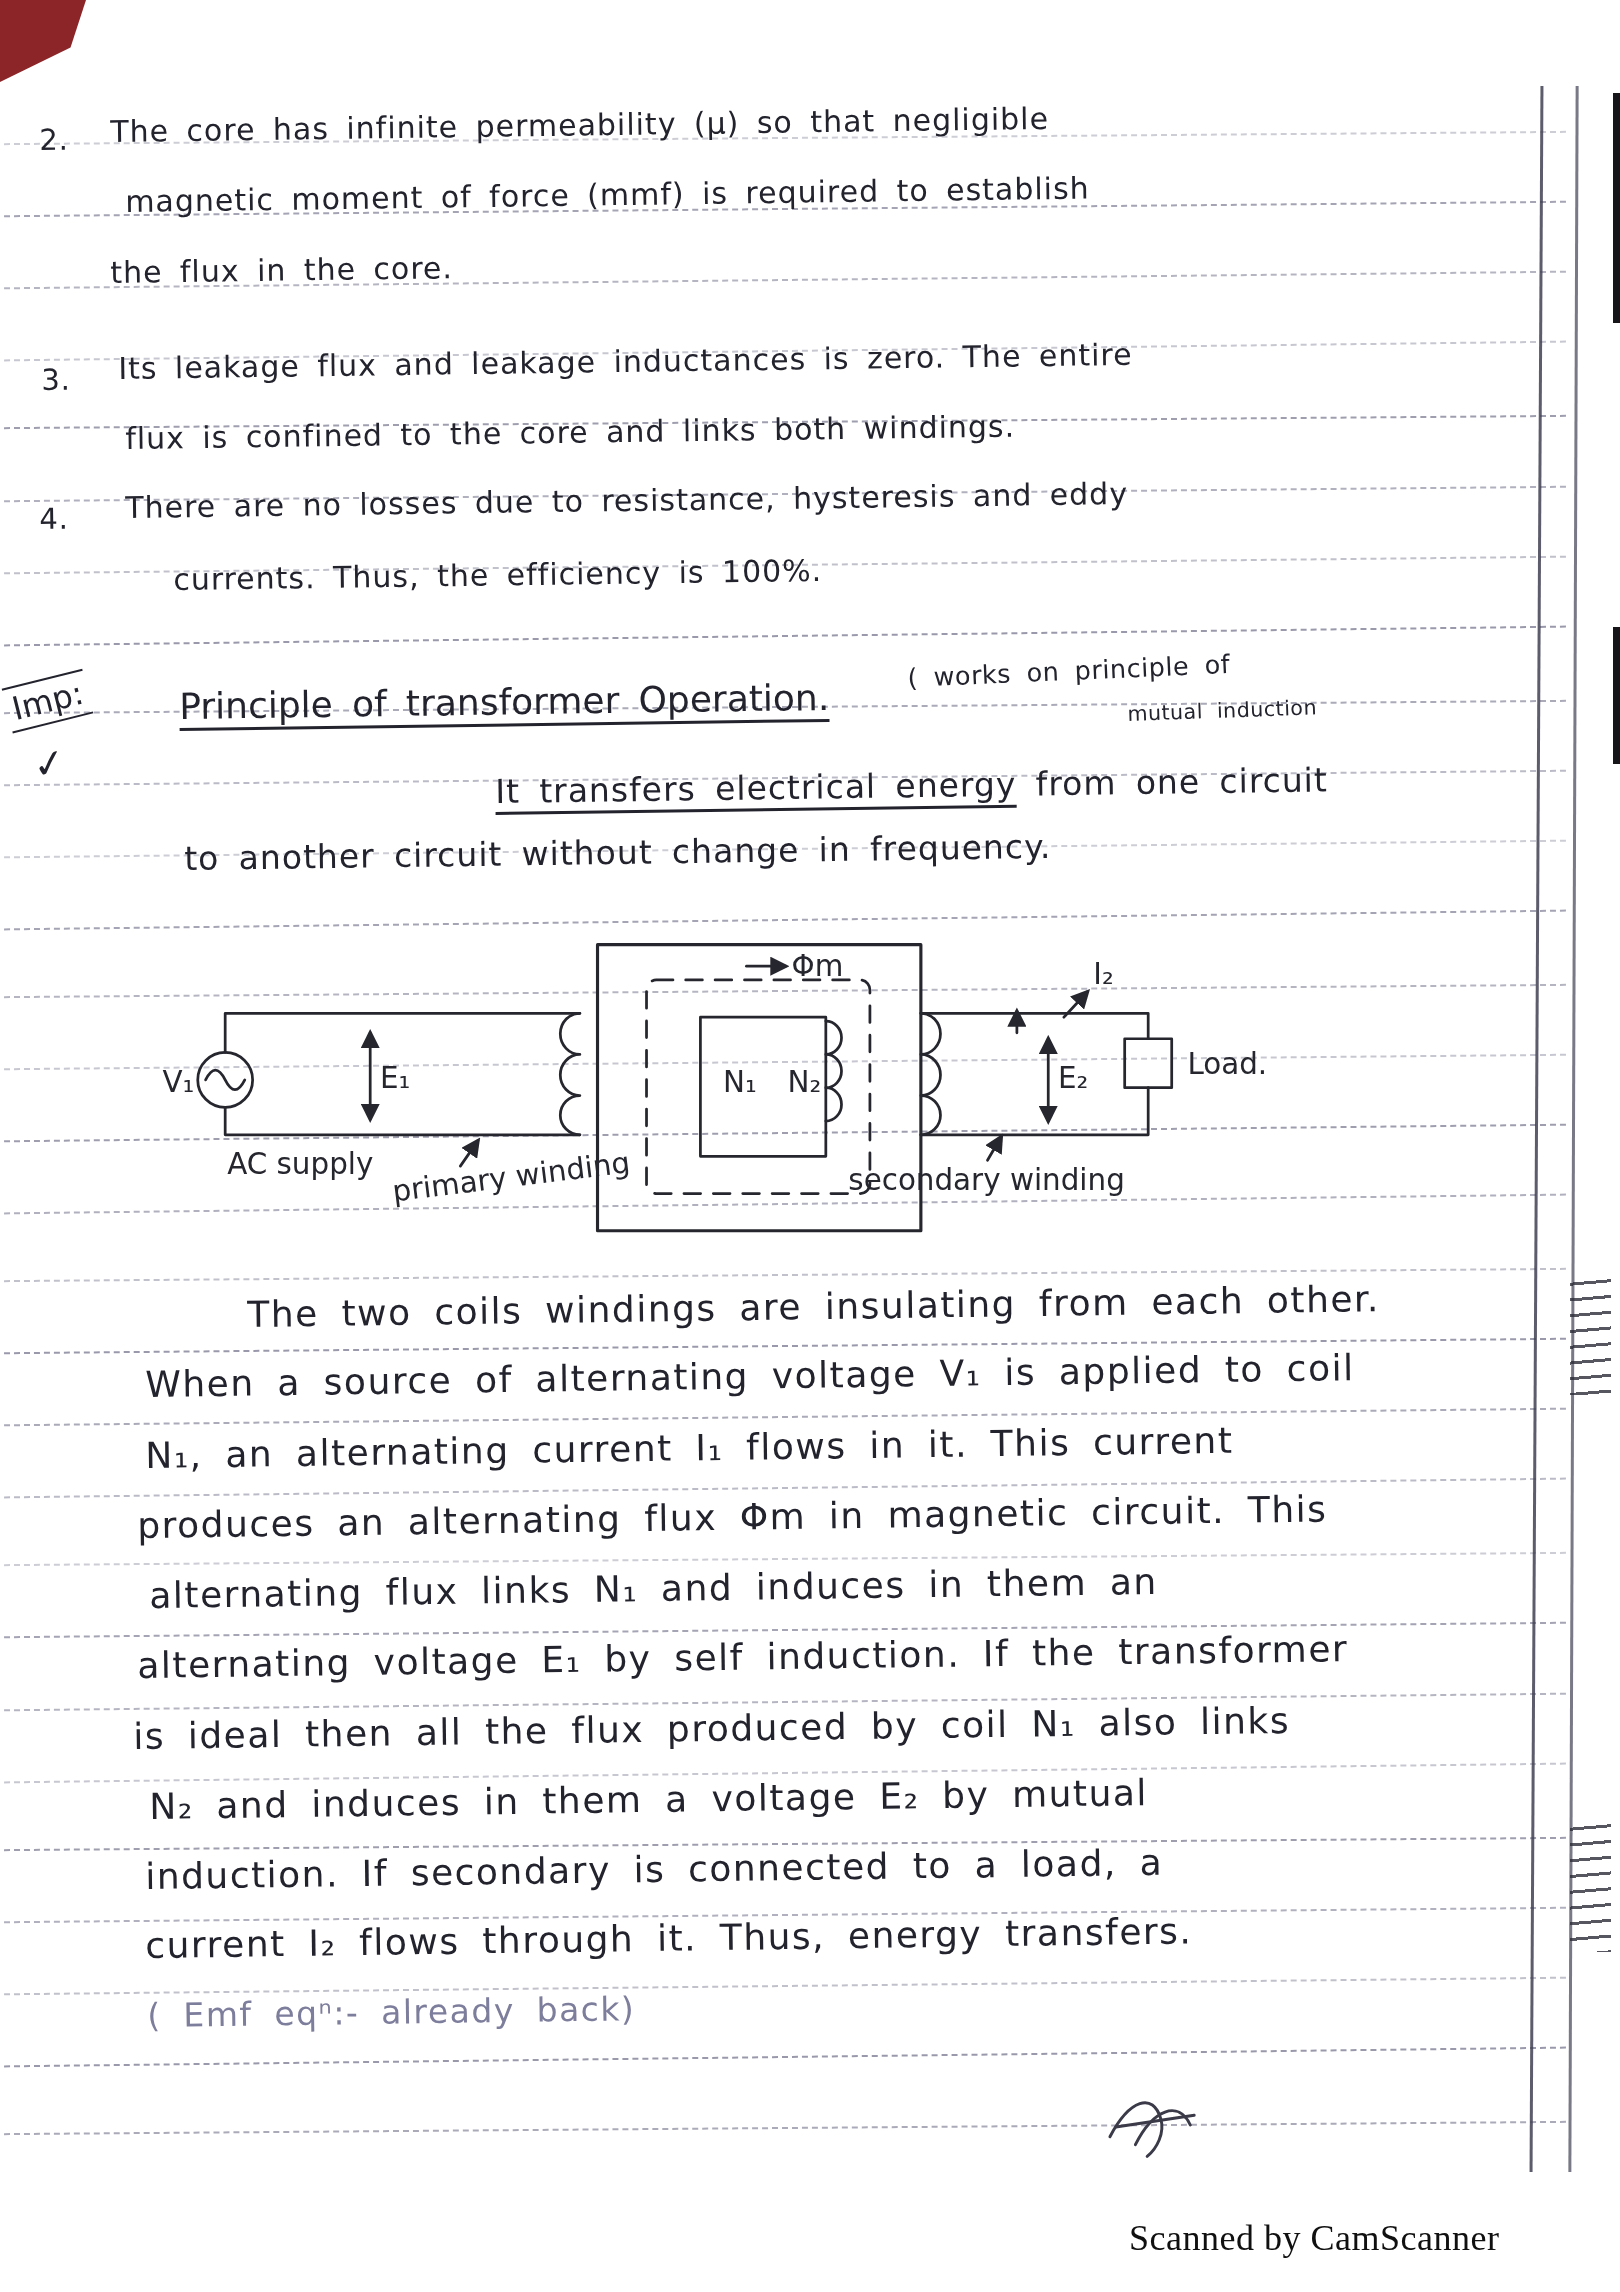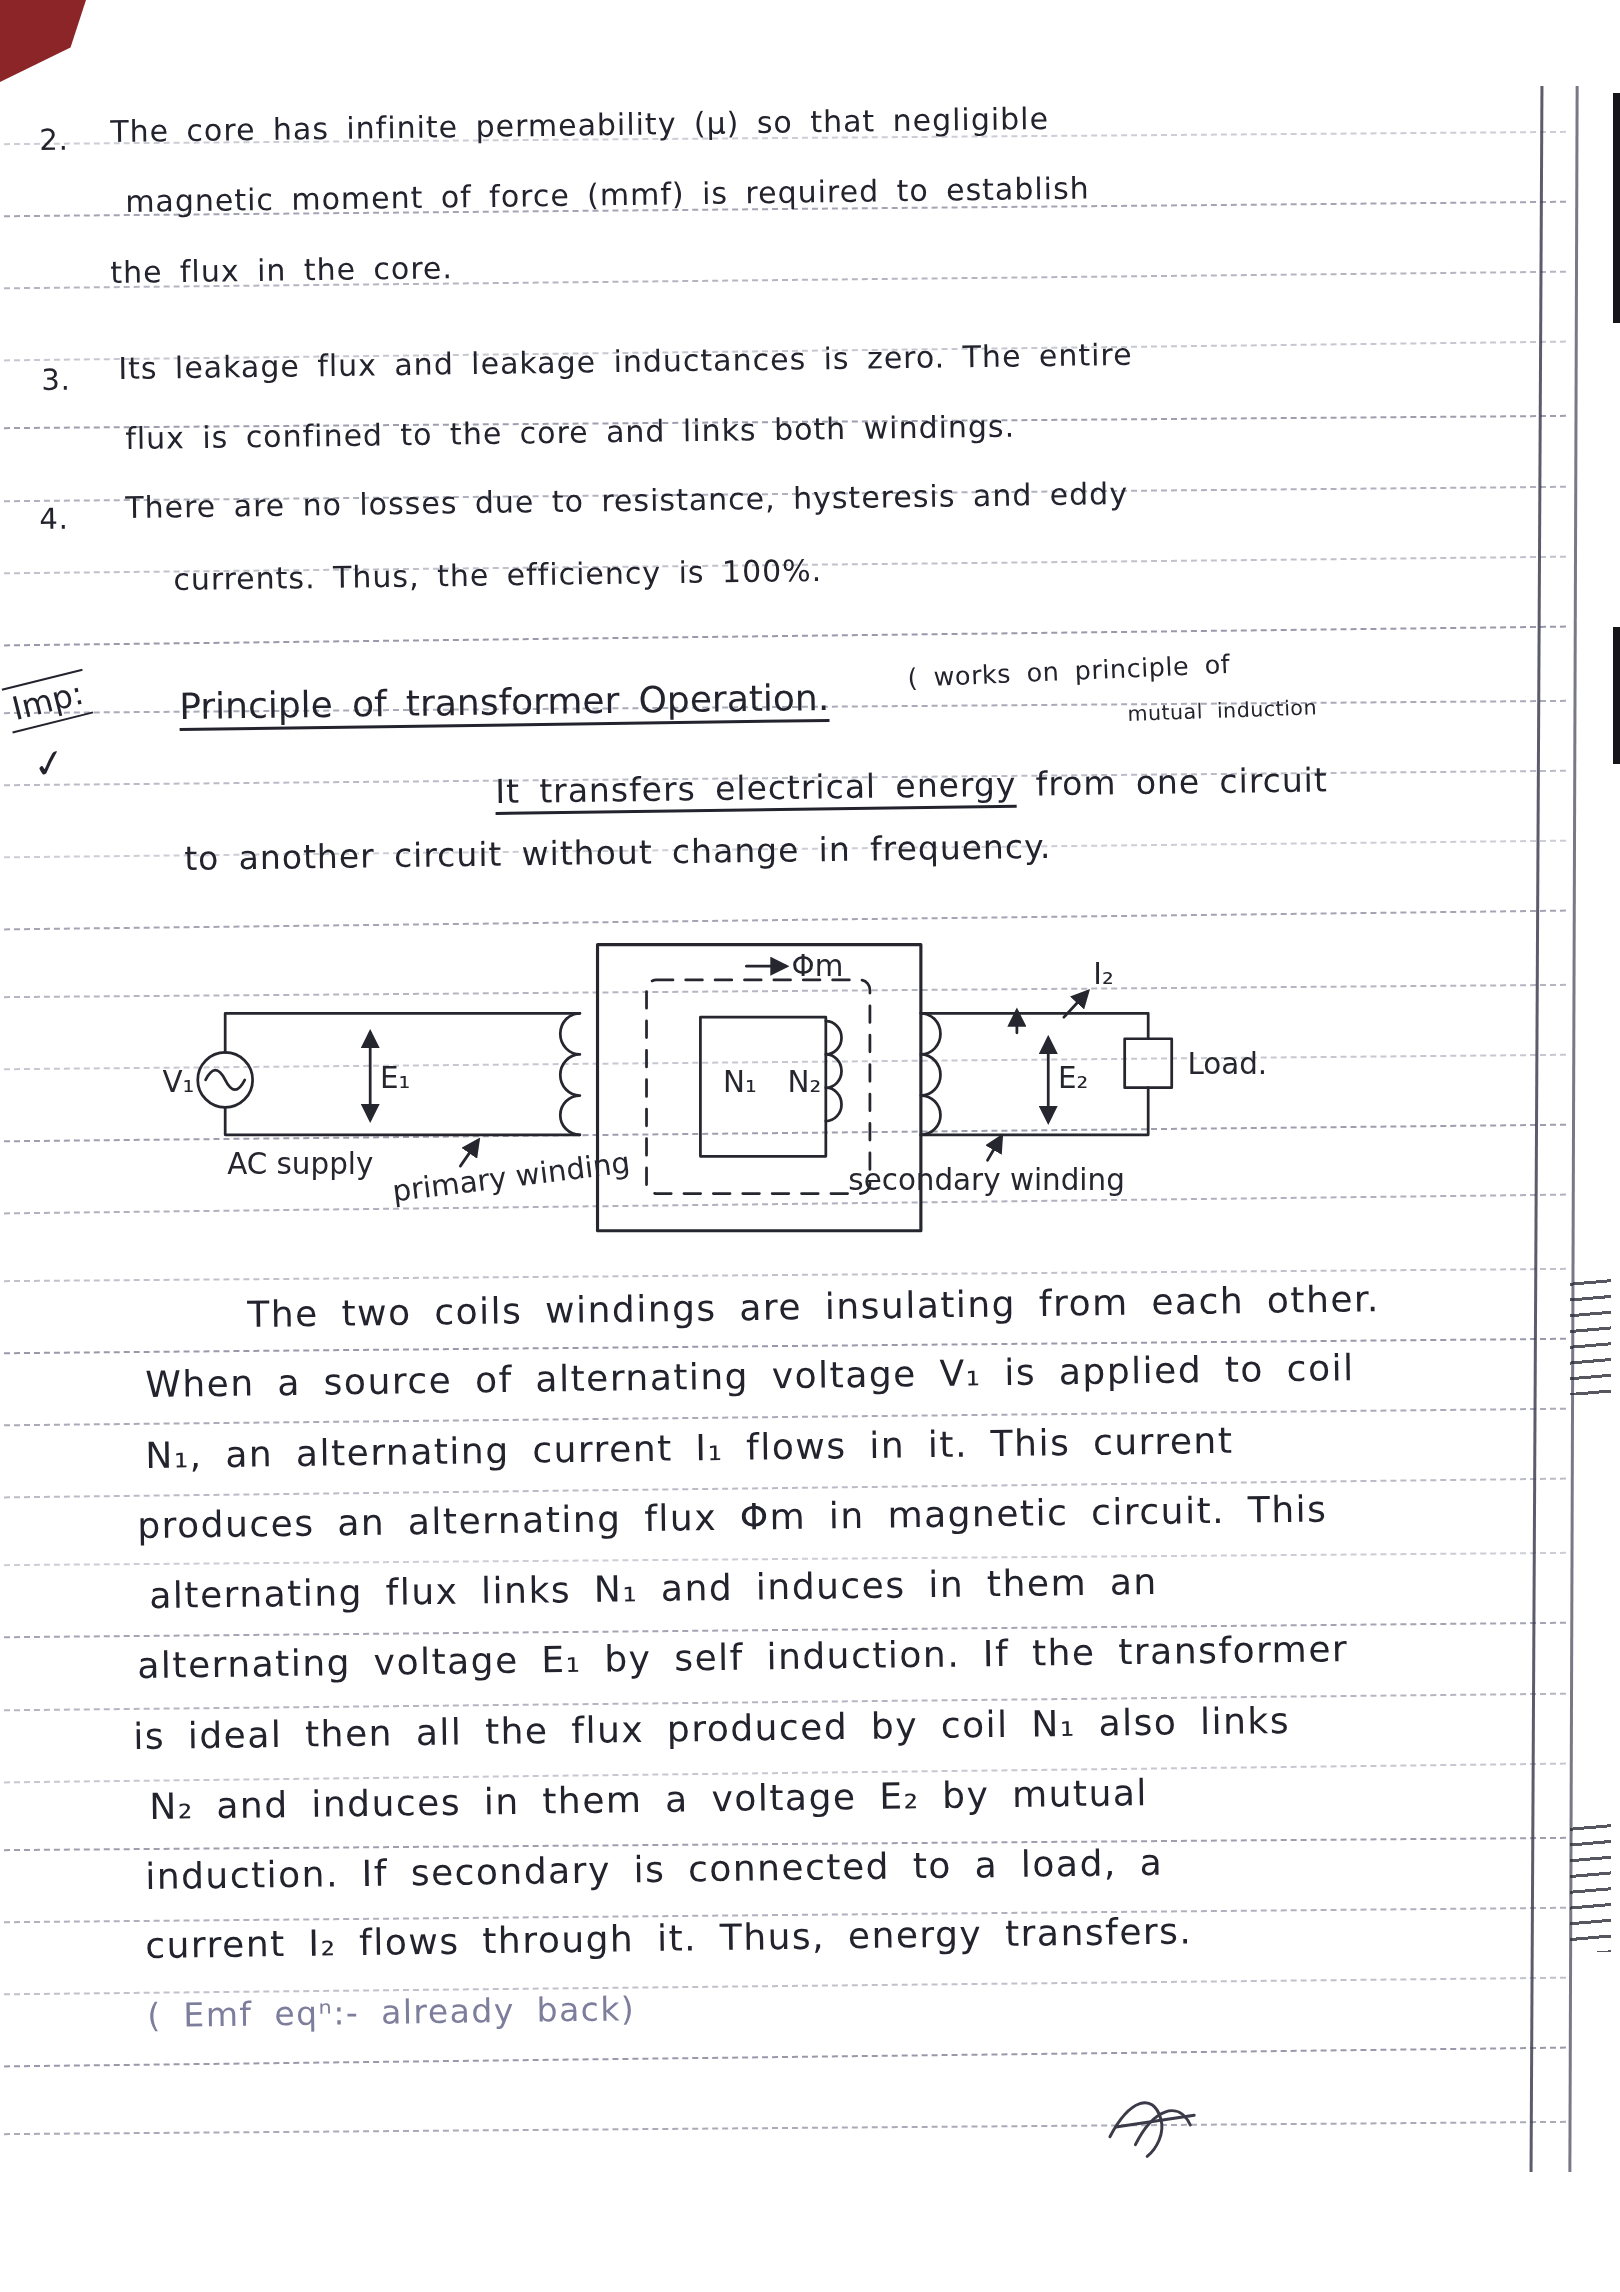--- a/index.html
+++ b/index.html
@@ -164,15 +164,16 @@
   <div class="hw para faint" style="left:147px;top:1996px;font-size:33px;">( Emf eqⁿ:- already back)</div>
 
   <svg class="sig" width="118" height="98" viewBox="0 0 120 100">
     <g fill="none" stroke="#3a3a48" stroke-width="3" stroke-linecap="round">
       <path d="M14,62 C34,24 58,16 66,44 C70,58 62,74 52,82"></path>
       <path d="M40,70 C58,34 84,24 96,50"></path>
       <path d="M20,52 L100,40"></path>
     </g>
   </svg>
 
+  <div class="credit">Scanned by CamScanner</div>
 
 </div>
 
 
 </body></html>

